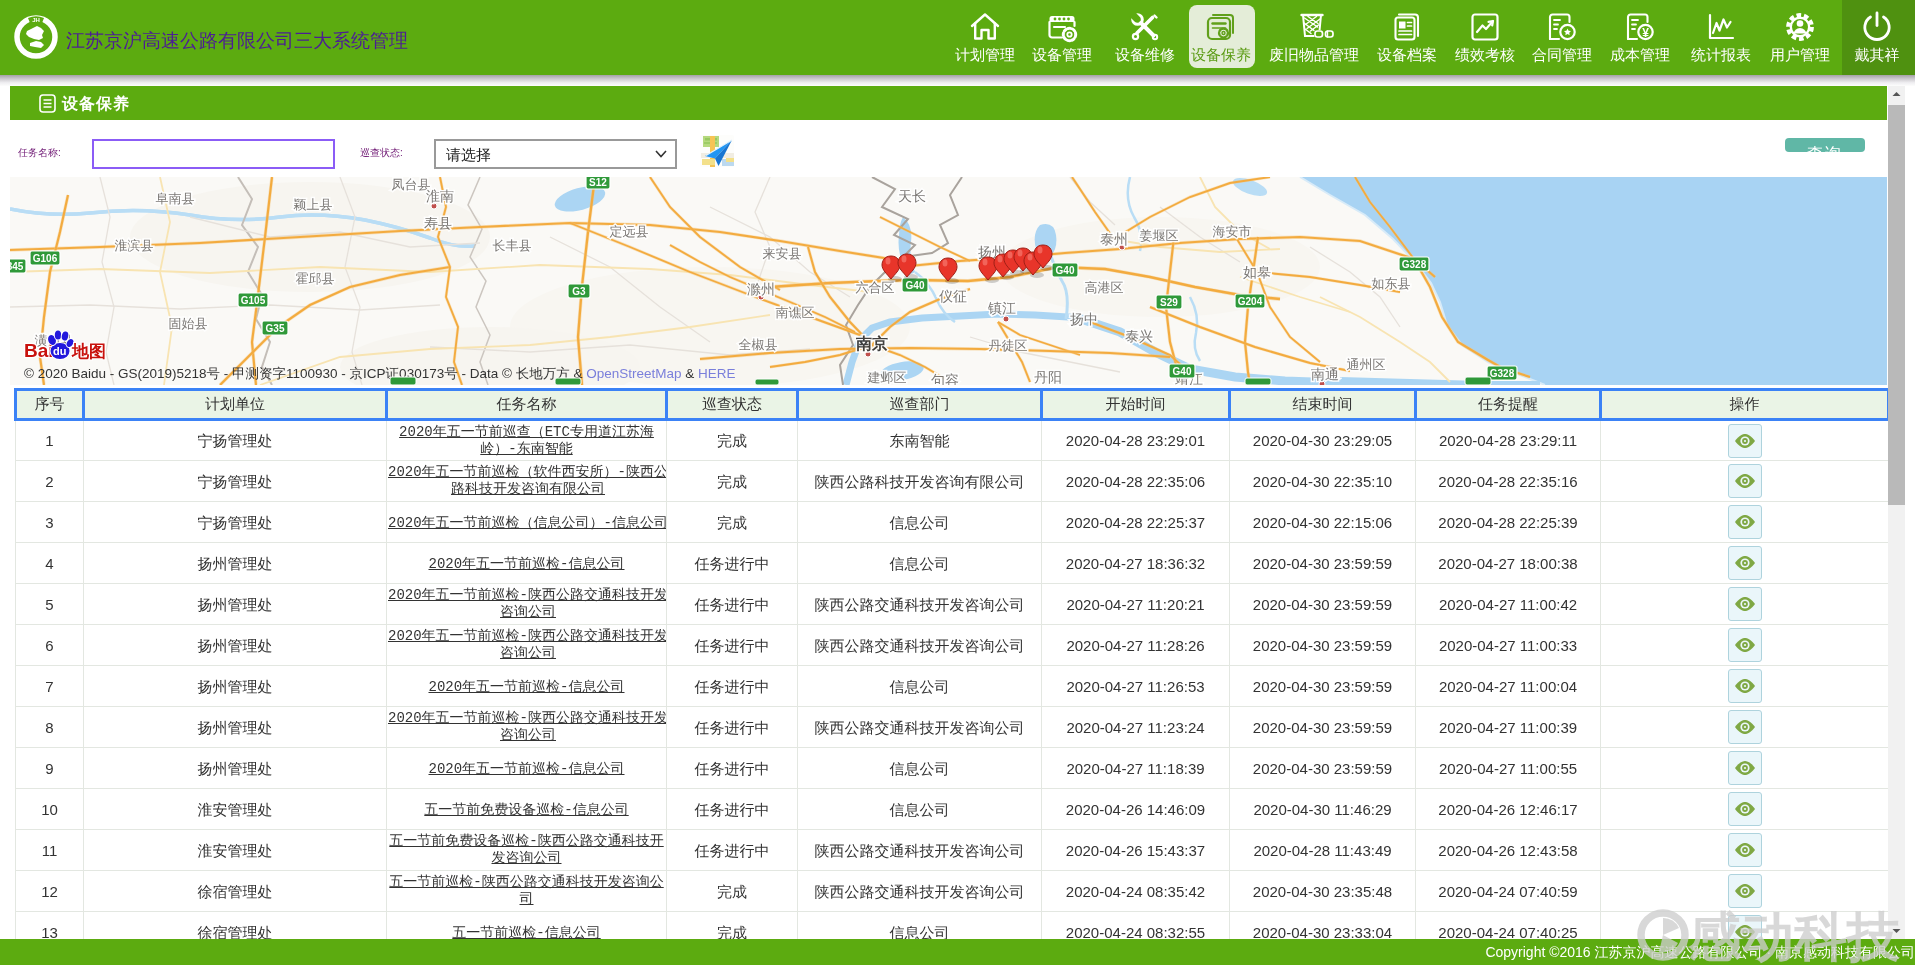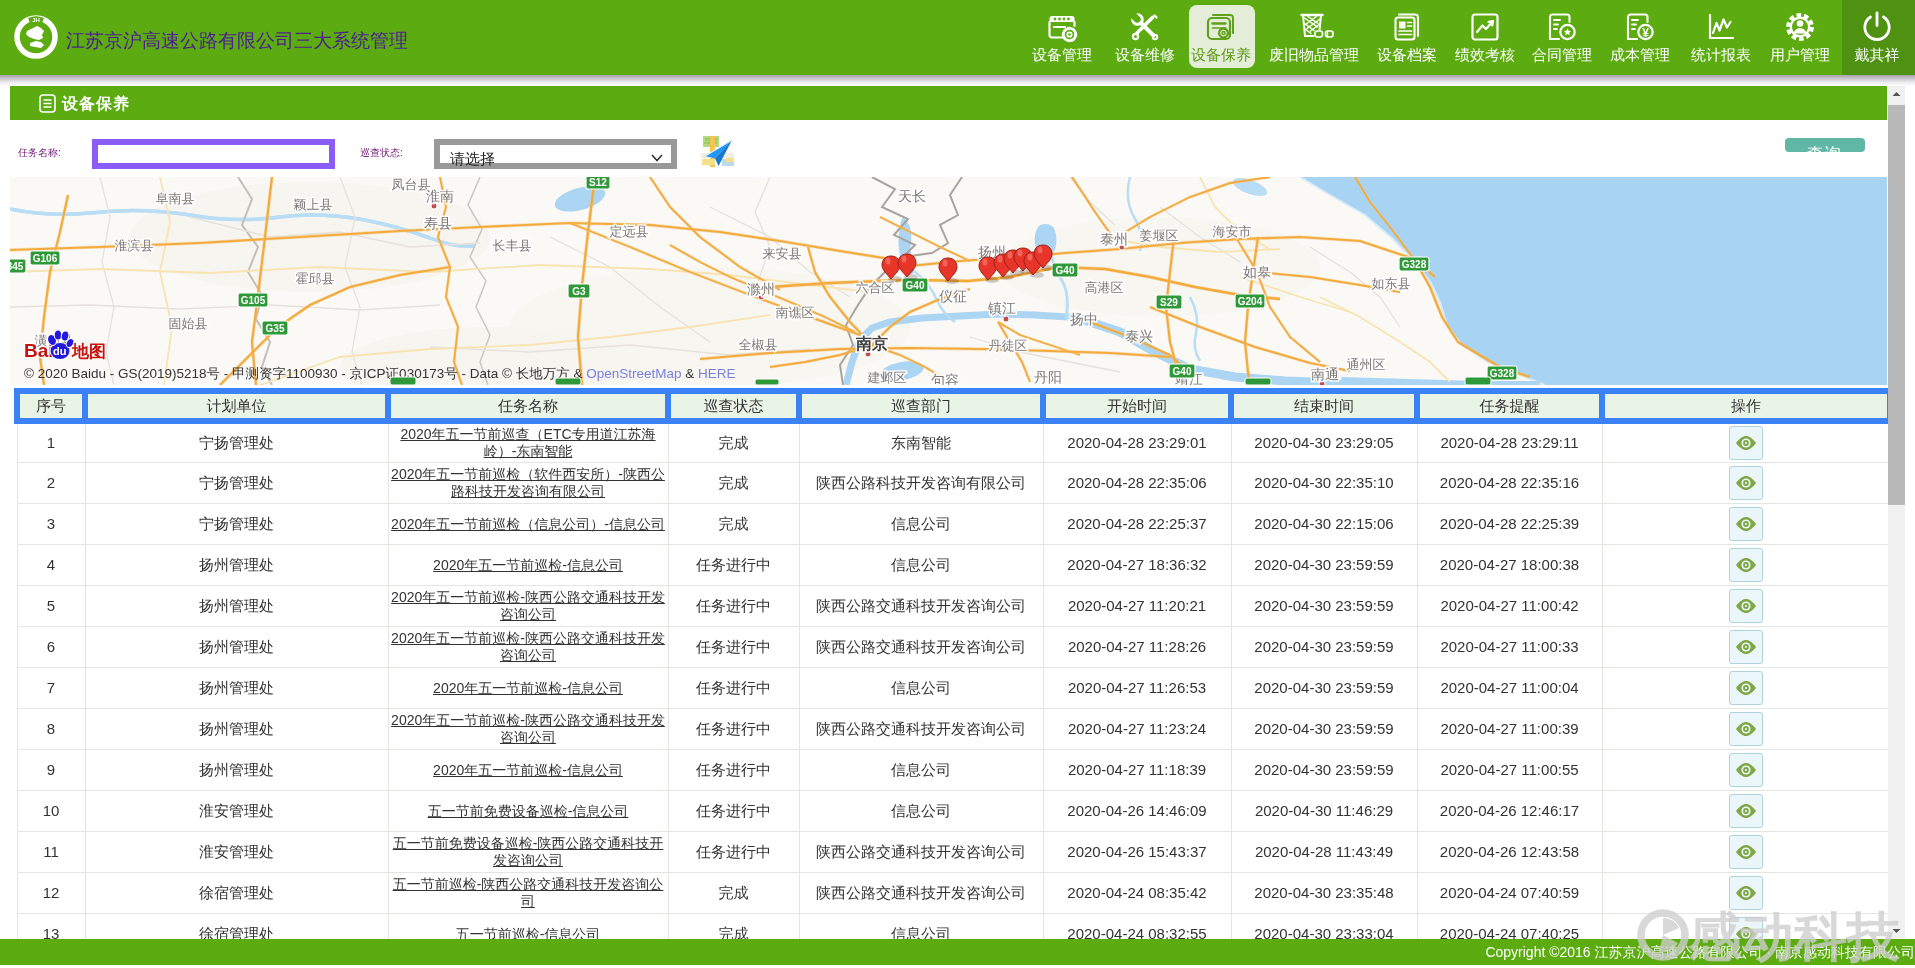--- a/index.html
+++ b/index.html
@@ -16,32 +16,32 @@
 #nav-active { position:absolute; left:1189px; top:5px; width:66px; height:63px; background:#e4edd8; border-radius:8px; }
 #darksec { position:absolute; left:1842px; top:0; width:73px; height:75px; background:#4f9110; }
 
 #strip { position:absolute; left:0; top:75px; width:1915px; height:11px; background:linear-gradient(to bottom,#a5a1a6 0%,#c8c5ca 30%,#efeef1 70%,#fdfdfd 100%); }
 
 #subhead { position:absolute; left:10px; top:86px; width:1877px; height:34px; background:#5cab10; color:#fff; }
 #subhead .tx { position:absolute; left:52px; top:8px; font-size:16px; font-weight:bold; letter-spacing:1px; }
 
 #formrow { position:absolute; left:10px; top:120px; width:1877px; height:57px; background:#fff; }
 .flabel { position:absolute; top:26px; font-size:10px; color:#701a75; }
-.finput { position:absolute; top:19px; height:30px; border:6px solid #8b5cf6; background:#fff; }
+.finput { position:absolute; top:19px; height:30px; border:2px solid #8b5cf6; background:#fff; }
 #btn-query { position:absolute; left:1775px; top:18px; width:80px; height:14px; background:#60b7a6; border-radius:4px;
   color:#fff; font-size:16px; text-align:center; line-height:31px; letter-spacing:2px; }
 
 #map { position:absolute; left:10px; top:177px; width:1877px; height:208px; background:#faf9f7; overflow:hidden; }
 
 #tblwrap { position:absolute; left:14px; top:388px; width:1874px; }
 table { border-collapse:collapse; table-layout:fixed; width:1874px; font-size:15px; color:#333; }
-th { background:#eaf4e6; border:6px solid #3b82f6; font-weight:normal; height:30px; font-size:15px; color:#333; }
+th { background:#eaf4e6; border:3px solid #3b82f6; font-weight:normal; height:30px; font-size:15px; color:#333; }
 td { border:1px solid #e3e7e1; height:41px; text-align:center; padding:0 4px; line-height:17px; }
 td.lk { padding:0 1px; }
-td.lk .tl { display:block; white-space:nowrap; text-decoration:underline; line-height:17px; font-size:14px; }
+td.lk .tl { display:block; white-space:nowrap; text-decoration:underline; line-height:17px; font-size:14px;font-family:Liberation Mono, monospace; }
 td.lk .tlw { display:inline-block; }
 td { overflow:hidden; }
 .eyebtn { display:inline-block; width:34px; height:34px; background:#eaf6fa; border:1px solid #aed3dd; border-radius:3px; vertical-align:middle; }
 .eyebtn svg { margin-top:8px; }
 
 #sbar { position:absolute; left:1888px; top:86px; width:17px; height:853px; background:#f1f1f1; }
 #sthumb { position:absolute; left:0px; top:19px; width:17px; height:400px; background:#b9b9b9; }
 .sarrow { position:absolute; left:0; width:17px; height:17px; background:#f1f1f1; text-align:center; }
 
 #footer { position:absolute; left:0; top:939px; width:1915px; height:26px; background:#5cab10; color:#fff;
@@ -57,20 +57,27 @@
   <svg id="logo" width="46" height="46" viewBox="0 0 46 46">
     <circle cx="23" cy="23" r="19" fill="none" stroke="#fff" stroke-width="5.5"></circle>
     <path d="M15 4 A19 19 0 0 1 31 4 L29 9 A14 14 0 0 0 17 9 Z" fill="#5cab10"></path>
     <text x="23" y="8" font-size="6" fill="#fff" text-anchor="middle" font-weight="bold">JH</text>
     <path d="M14 17 L20 14 L24 12 L28 14 L31 17 L29 21 L30 24 L26 26 L21 25 L16 23 L13 20 Z" fill="#fff"></path>
     <path d="M17 29 L23 27 L28 28 L31 31 L28 34 L22 33 L17 32 Z" fill="#fff"></path>
   </svg>
   <div id="title">江苏京沪高速公路有限公司三大系统管理</div>
   <div id="nav-active"></div>
   <div id="darksec"></div>
+<div class="navitem" style="left:933px;width:104px">
+      <svg class="ic" width="36" height="36" viewBox="0 0 36 36" fill="none" stroke="#fff" stroke-width="2.4" stroke-linecap="round" stroke-linejoin="round">
+<path d="M5 17 L18 5.5 L31 17"></path>
+        <path d="M8.2 14.5 V29.5 H14.5 V21 H21.5 V29.5 H27.8 V14.5"></path>
+      </svg>
+      <span class="tx">计划管理</span>
+    </div>
 <div class="navitem" style="left:1010px;width:104px">
       <svg class="ic" width="36" height="36" viewBox="0 0 36 36" fill="none" stroke="#fff" stroke-width="2.2" stroke-linecap="round">
 <path d="M8 7 H28 A2.5 2.5 0 0 1 30.5 9.5 V13 H5.5 V9.5 A2.5 2.5 0 0 1 8 7 Z" fill="#fff" stroke="none"></path>
 <circle cx="11" cy="10" r="1.4" fill="#5cab10" stroke="none"></circle>
         <circle cx="15.5" cy="10" r="1.4" fill="#5cab10" stroke="none"></circle>
         <circle cx="20" cy="10" r="1.4" fill="#5cab10" stroke="none"></circle>
         <circle cx="24.5" cy="10" r="1.4" fill="#5cab10" stroke="none"></circle>
 <path d="M5.5 13 V26 A2.5 2.5 0 0 0 8 28.5 H18"></path>
         <path d="M30.5 13 V17"></path>
 <line x1="10" y1="18" x2="21" y2="18"></line>

